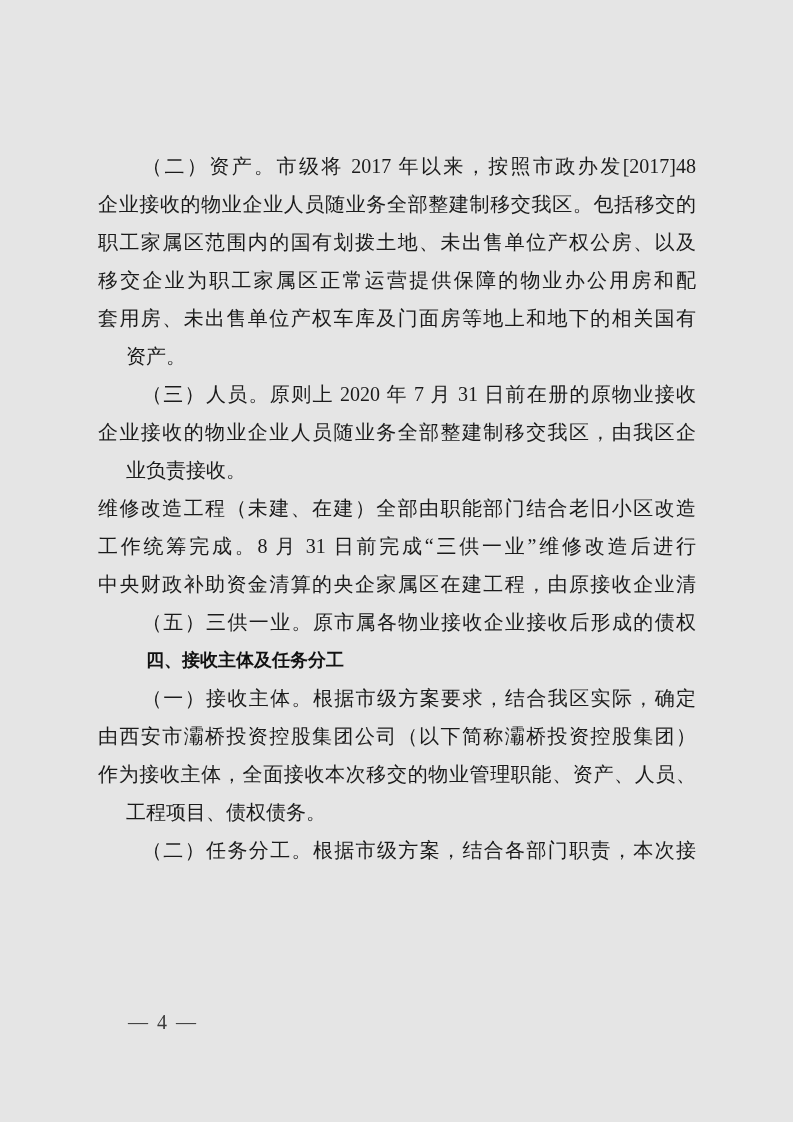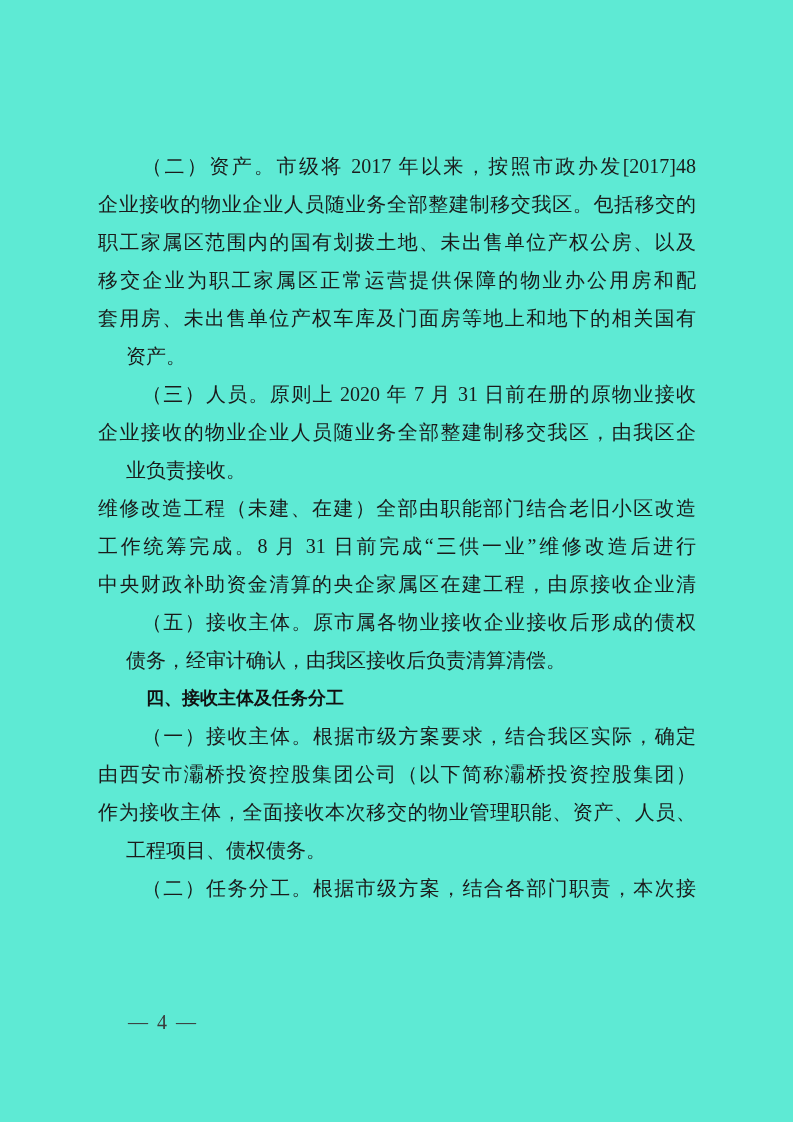--- a/index.html
+++ b/index.html
@@ -4,21 +4,21 @@
 <style>
   html, body {
     margin: 0;
     padding: 0;
     background: #ffffff;
   }
   .page {
     position: relative;
     width: 793px;
     height: 1122px;
-    background: #5eead4;
+    background: #e5e5e5;
     overflow: hidden;
     font-family: "Liberation Serif", serif;
     color: #1b1b1b;
   }
   .content {
     position: absolute;
     left: 98px;
     top: 147px;
     width: 598px;
   }
@@ -82,22 +82,21 @@
       <div class="line line-end">业负责接收。</div>
     </div>
 
     <div>
       <div class="line">维修改造工程（未建、在建）全部由职能部门结合老旧小区改造</div>
       <div class="line">工作统筹完成。8 月 31 日前完成“三供一业”维修改造后进行</div>
       <div class="line">中央财政补助资金清算的央企家属区在建工程，由原接收企业清</div>
     </div>
 
     <div>
-      <div class="line line-first">（五）接收主体。原市属各物业接收企业接收后形成的债权</div>
-      <div class="line line-end">债务，经审计确认，由我区接收后负责清算清偿。</div>
+      <div class="line line-first">（五）三供一业。原市属各物业接收企业接收后形成的债权</div>
     </div>
 
     <div class="heading">四、接收主体及任务分工</div>
 
     <div>
       <div class="line line-first">（一）接收主体。根据市级方案要求，结合我区实际，确定</div>
       <div class="line">由西安市灞桥投资控股集团公司（以下简称灞桥投资控股集团）</div>
       <div class="line">作为接收主体，全面接收本次移交的物业管理职能、资产、人员、</div>
       <div class="line line-end">工程项目、债权债务。</div>
     </div>

